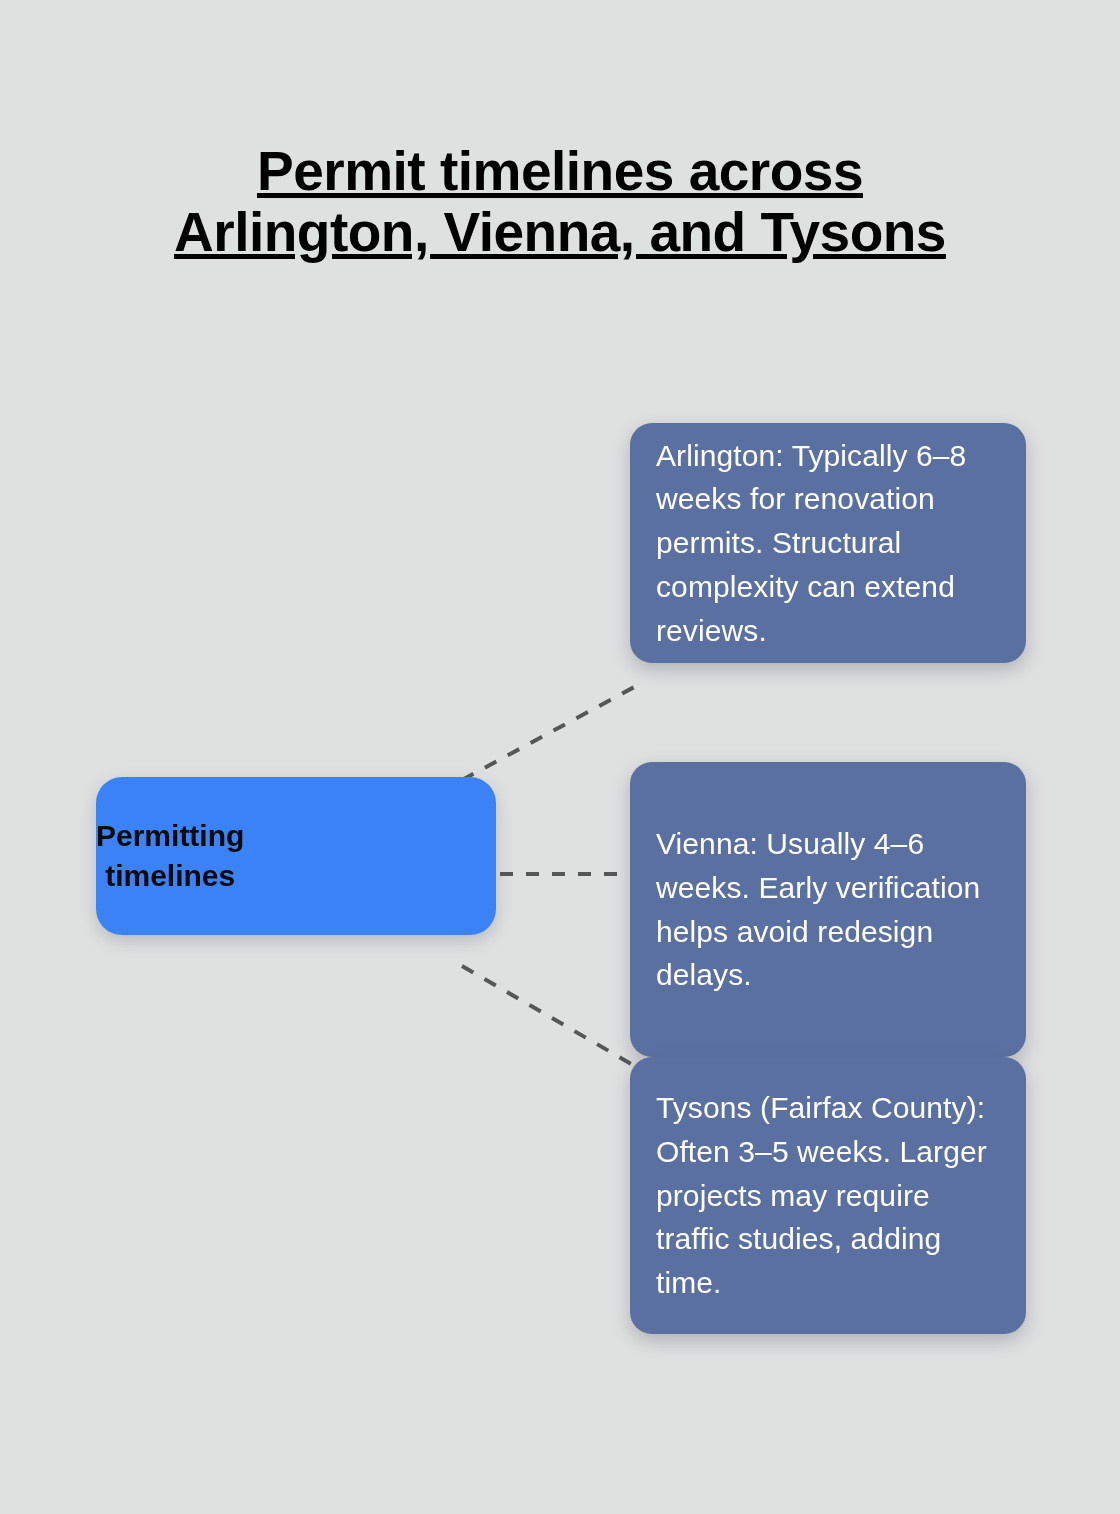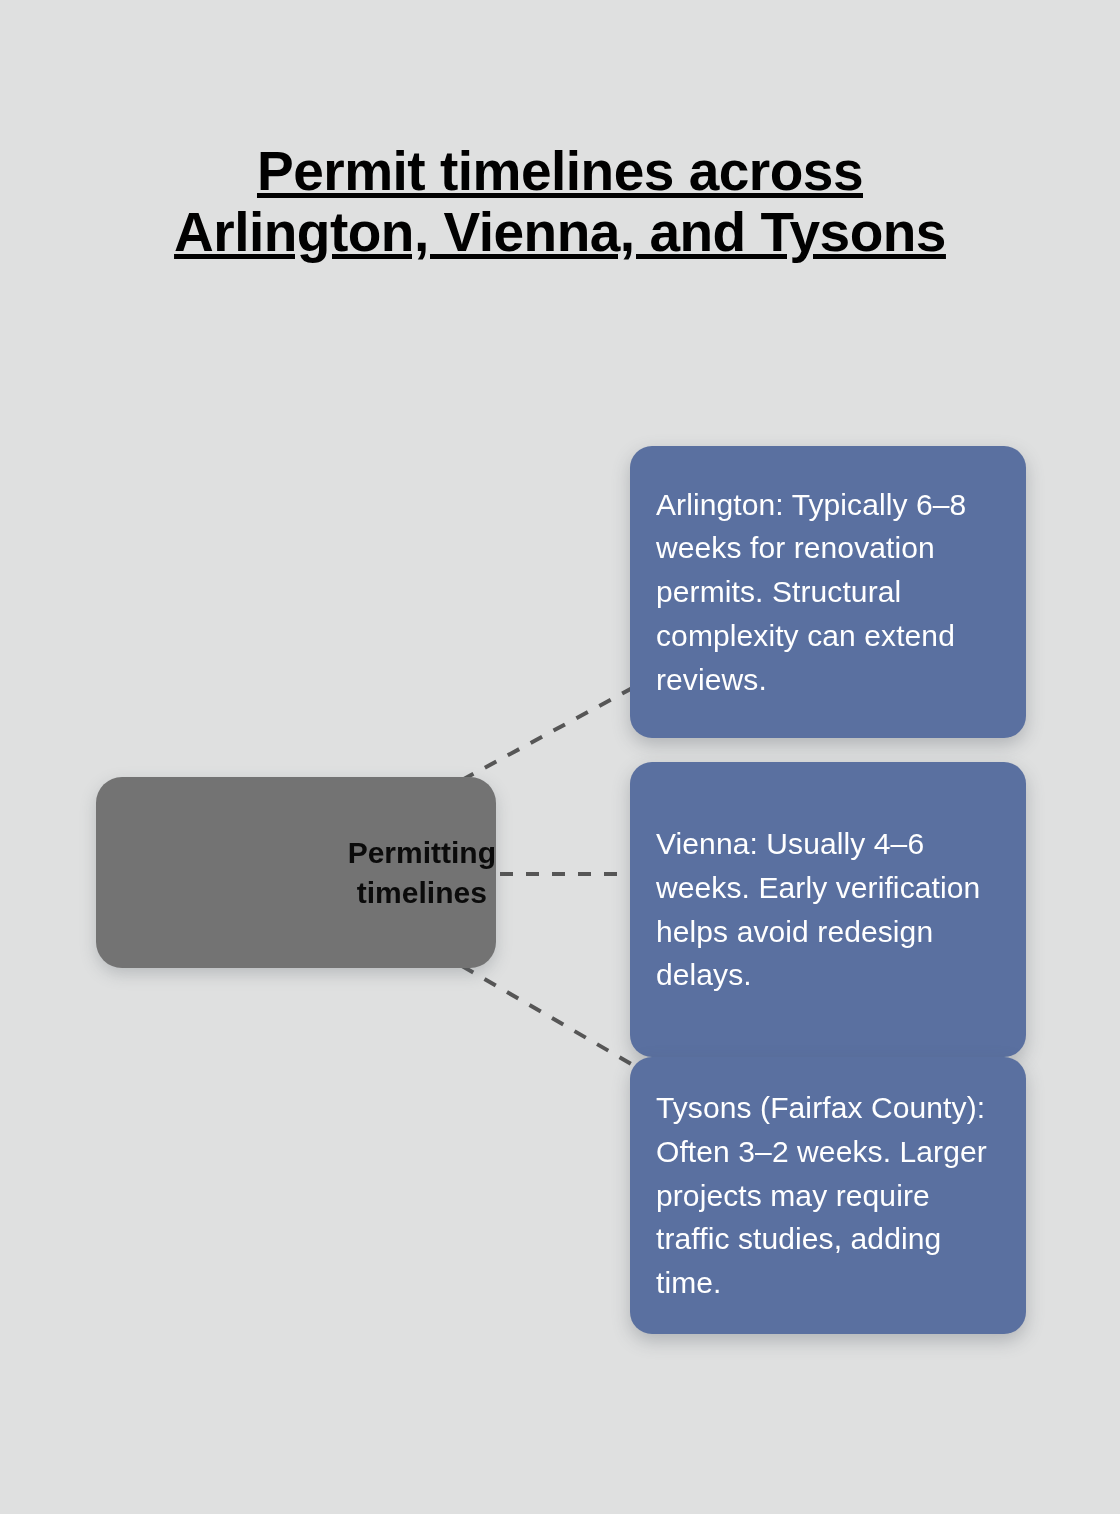--- a/index.html
+++ b/index.html
@@ -53,27 +53,27 @@
     fill: none;
     stroke-linecap: butt;
   }
 
   
   #root-node {
     position: absolute;
     left: 96px;
     top: 777px;
     width: 400px;
-    height: 191px;
-    background: #737373;
+    height: 158px;
+    background: #3b82f6;
     border-radius: 26px;
     box-shadow: 0 6px 16px rgba(90, 96, 104, 0.28);
     display: flex;
     align-items: center;
-    justify-content: flex-end;
+    justify-content: flex-start;
     text-align: center;
   }
   #root-node .root-label {
     font-size: 30px;
     font-weight: 700;
     line-height: 1.33;
     color: #0b0b0b;
     white-space: pre-line;
   }
 
@@ -91,21 +91,21 @@
     align-items: center;
   }
   .branch-card .branch-text {
     color: #ffffff;
     font-size: 30px;
     line-height: 1.46;
     font-weight: 400;
     letter-spacing: 0.1px;
   }
 
-  #branch-card-0 { top: 423px; height: 292px; margin-top: 23px; }
+  #branch-card-0 { top: 423px; height: 240px; }
   #branch-card-1 { top: 762px; height: 295px; }
   #branch-card-2 { top: 1057px; height: 277px; }
 </style>
 </head>
 <body>
 
 <div id="canvas">
 
   <h1 id="page-title">Permit timelines across
 Arlington, Vienna, and Tysons</h1>
@@ -123,16 +123,16 @@
 
   <div class="branch-card" id="branch-card-0">
     <span class="branch-text">Arlington: Typically 6–8 weeks for renovation permits. Structural complexity can extend reviews.</span>
   </div>
 
   <div class="branch-card" id="branch-card-1">
     <span class="branch-text">Vienna: Usually 4–6 weeks. Early verification helps avoid redesign delays.</span>
   </div>
 
   <div class="branch-card" id="branch-card-2">
-    <span class="branch-text">Tysons (Fairfax County): Often 3–2 weeks. Larger projects may require traffic studies, adding time.</span>
+    <span class="branch-text">Tysons (Fairfax County): Often 3–5 weeks. Larger projects may require traffic studies, adding time.</span>
   </div>
 
 </div>
 
 </body></html>

